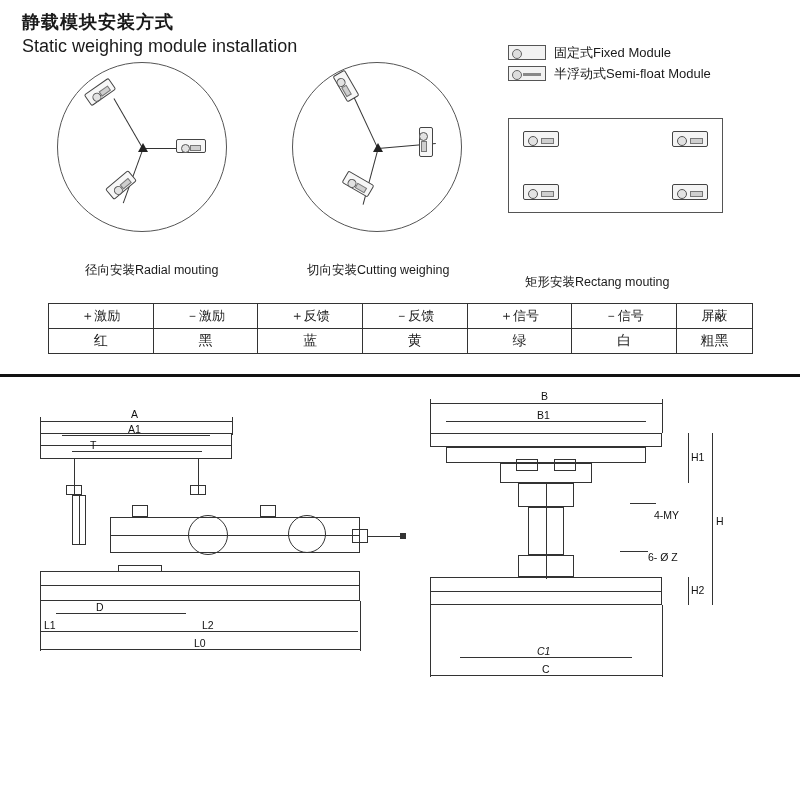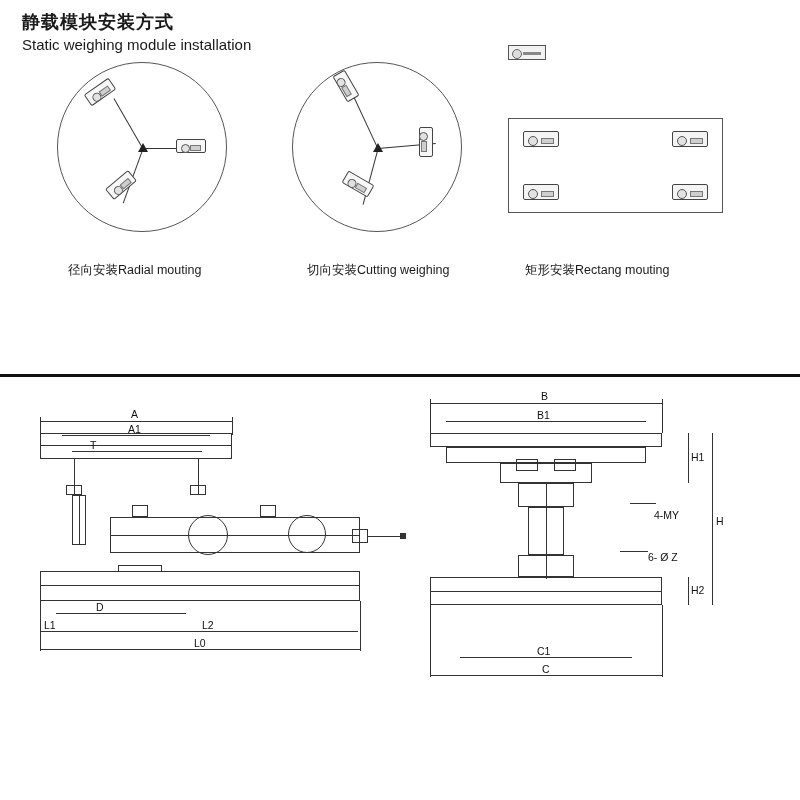--- a/index.html
+++ b/index.html
@@ -19,21 +19,21 @@
   }
   .sec-bottom { position:absolute; left:0; top:377px; width:800px; height:423px; }
 
   
   .title-cn {
     position:absolute; left:22px; top:10px;
     font-size:18px; font-weight:bold; letter-spacing:1px;
   }
   .title-en {
     position:absolute; left:22px; top:36px;
-    font-size:15px;
+    font-size:18px;
   }
 
   
   .legend { position:absolute; left:508px; top:42px; }
   .legend-row { display:flex; align-items:center; height:21px; }
   .legend-swatch {
     width:38px; height:15px; border:1px solid #555; background:#f2f2f2;
     margin-right:8px; position:relative;
   }
   .legend-swatch.fixed::before,
@@ -119,21 +119,26 @@
 </head>
 <body>
 
 <div class="sec-top">
 
   <div class="title-cn">静载模块安装方式</div>
   <div class="title-en">Static weighing module installation</div>
 
   <div class="legend">
     <div class="legend-row">
+      <span class="legend-swatch fixed"></span>
+      <span class="legend-label">固定式Fixed Module</span>
+    </div>
+    <div class="legend-row">
       <span class="legend-swatch semi"></span>
+      <span class="legend-label">半浮动式Semi-float  Module</span>
     </div>
   </div>
 
   <div class="circle-wrap" style="left:57px; top:62px;">
     <div class="circle">
 
       <div class="spoke" style="left:85px; top:85px; width:58px; transform:rotate(-120deg);"></div>
       <div class="spoke" style="left:85px; top:85px; width:58px; transform:rotate(0deg);"></div>
       <div class="spoke" style="left:85px; top:85px; width:58px; transform:rotate(110deg);"></div>
       <div class="hub" style="left:80px; top:80px;"></div>
@@ -157,24 +162,46 @@
     </div>
   </div>
 
   <div class="rect-module">
     <div class="rect-cell" style="left:14px; top:12px;"></div>
     <div class="rect-cell" style="right:14px; top:12px;"></div>
     <div class="rect-cell" style="left:14px; bottom:12px;"></div>
     <div class="rect-cell" style="right:14px; bottom:12px;"></div>
   </div>
 
-  <div class="cap" style="left:68px; top:262px;text-align:right;">径向安装Radial mouting</div>
+  <div class="cap" style="left:85px; top:262px;text-align:right;">径向安装Radial mouting</div>
   <div class="cap" style="left:307px; top:262px;">切向安装Cutting weighing</div>
-  <div class="cap" style="left:525px; top:262px;">矩形安装Rectang mouting</div>
-
+  <div class="cap" style="left:525px; top:274px;">矩形安装Rectang mouting</div>
+
+  <table class="wire-table">
+    <tbody>
+        <tr>
+      <td>＋激励</td>
+      <td>－激励</td>
+      <td>＋反馈</td>
+      <td>－反馈</td>
+      <td>＋信号</td>
+      <td>－信号</td>
+      <td>屏蔽</td>
+    </tr>
+    <tr class="colors">
+      <td>红</td>
+      <td>黑</td>
+      <td>蓝</td>
+      <td>黄</td>
+      <td>绿</td>
+      <td>白</td>
+      <td>粗黑</td>
+    </tr>
+  </tbody>
+    </table>
 </div>
 
 <div class="divider-thick"></div>
 
 <div class="sec-bottom">
 
   <div>
 
     <div class="box" style="left:40px; top:56px; width:192px; height:26px;"></div>
     <div class="ln h1px" style="left:40px; top:68px; width:192px;"></div>
@@ -255,21 +282,21 @@
     <div class="ln v1px" style="left:688px; top:56px; height:50px;"></div>
     <div class="dimtxt" style="left:691px; top:74px;">H1</div>
 
     <div class="ln v1px" style="left:712px; top:56px; height:172px;"></div>
     <div class="dimtxt" style="left:716px; top:138px;">H</div>
 
     <div class="ln v1px" style="left:688px; top:200px; height:28px;"></div>
     <div class="dimtxt" style="left:691px; top:207px;">H2</div>
 
     <div class="ln h1px" style="left:460px; top:280px; width:172px;"></div>
-    <div class="dimtxt" style="left:537px; top:268px;">C1</div>
+    <div class="dimtxt" style="left:537px; top:268px;font-style:italic;">C1</div>
 
     <div class="ln h1px" style="left:430px; top:298px; width:232px;"></div>
     <div class="ln v1px" style="left:430px; top:228px; height:72px;"></div>
     <div class="ln v1px" style="left:662px; top:228px; height:72px;"></div>
     <div class="dimtxt" style="left:542px; top:286px;">C</div>
 
     <div class="ln h1px" style="left:630px; top:126px; width:26px;"></div>
     <div class="dimtxt" style="left:654px; top:132px;">4-MY</div>
 
     <div class="ln h1px" style="left:620px; top:174px; width:28px;"></div>

